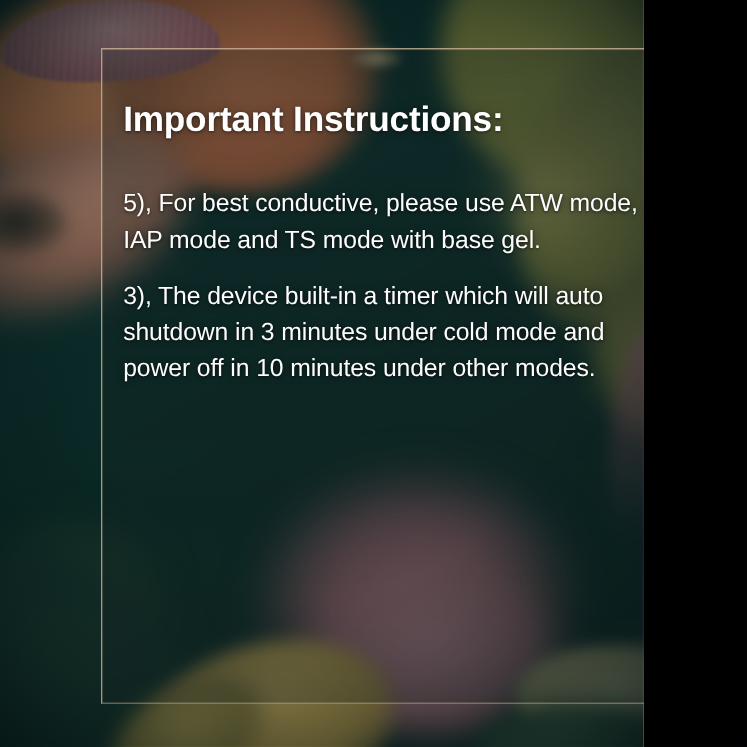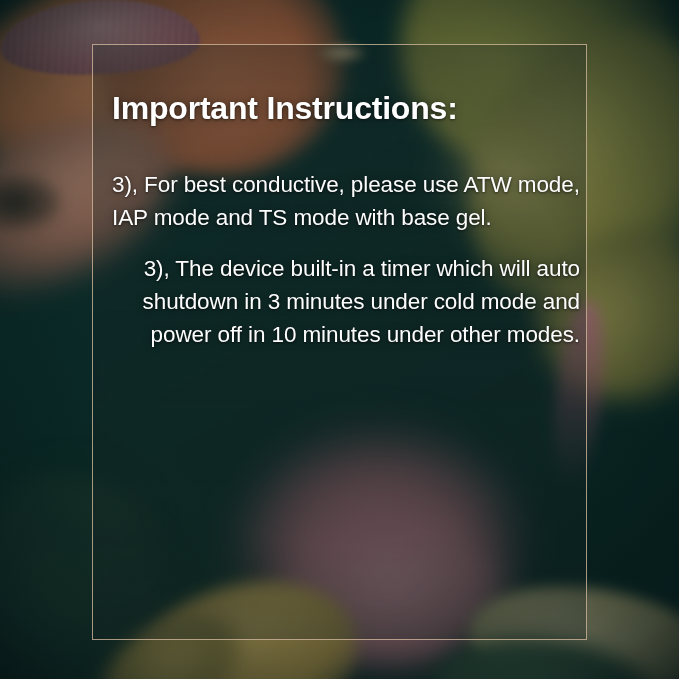--- a/index.html
+++ b/index.html
@@ -7,21 +7,21 @@
     margin: 0;
     padding: 0;
     background: #000;
   }
   body {
     font-family: "Liberation Sans", sans-serif;
   }
 
   .screenshot {
     position: relative;
-    width: 679px;
+    width: 585px;
     height: 679px;
     overflow: hidden;
     background: #d946ef;
   }
 
   
   .photo {
     position: absolute;
     inset: 0;
     overflow: hidden;
@@ -237,21 +237,21 @@
   }
 
   .para {
     margin: 0 0 18px 0;
     font-size: 22.5px;
     line-height: 33px;
     color: #fdfdfd;
     letter-spacing: -0.1px;
     text-shadow: 0 1px 3px rgba(0,0,0,0.6), 0 0 9px rgba(0,0,0,0.4);
   }
-  .para:last-child { margin-bottom: 16px; text-align: right; }
+  .para:last-child { margin-bottom: 16px; }
 </style>
 </head>
 <body>
 
 <div class="screenshot">
 
   <div class="photo">
     <div class="photo-base"></div>
 
     <div class="blob petal-orange-1"></div>
@@ -283,19 +283,19 @@
     <div class="vignette"></div>
   </div>
 
   <div class="panel">
     <div class="panel-scrim"></div>
   </div>
 
   <div class="content">
     <h1 class="heading">Important Instructions:</h1>
 
-    <p class="para">3), For best conductive, please use ATW mode, IAP mode and TS mode with base gel.</p>
+    <p class="para">5), For best conductive, please use ATW mode, IAP mode and TS mode with base gel.</p>
 
 
     <p class="para">3), The device built-in a timer which will auto shutdown in 3 minutes under cold mode and power off in 10 minutes under other modes.</p>
   </div>
 
 </div>
 
 </body></html>

